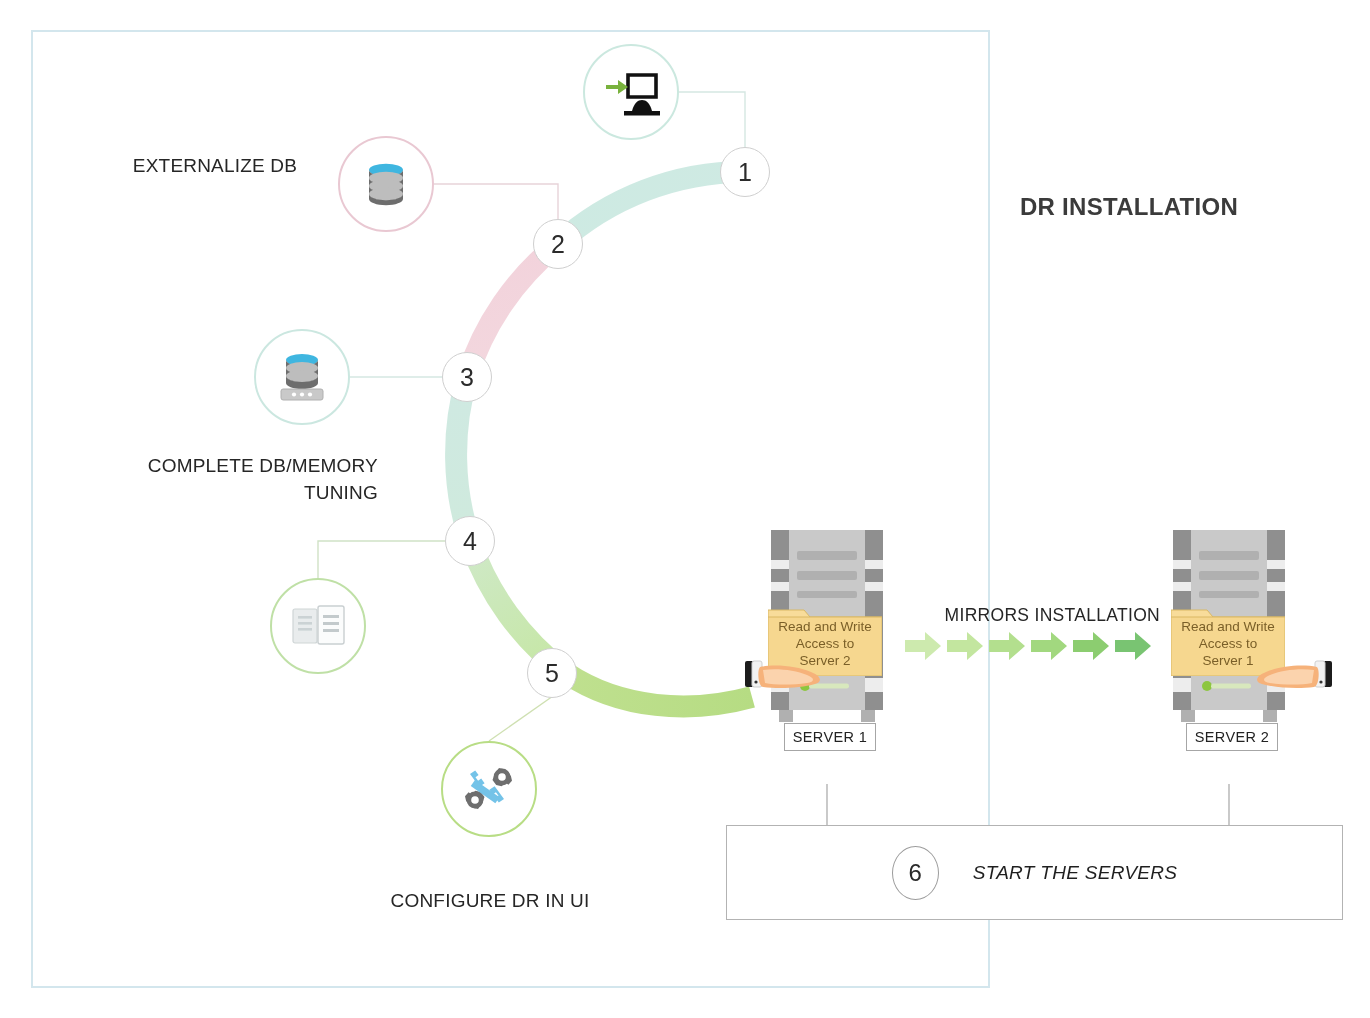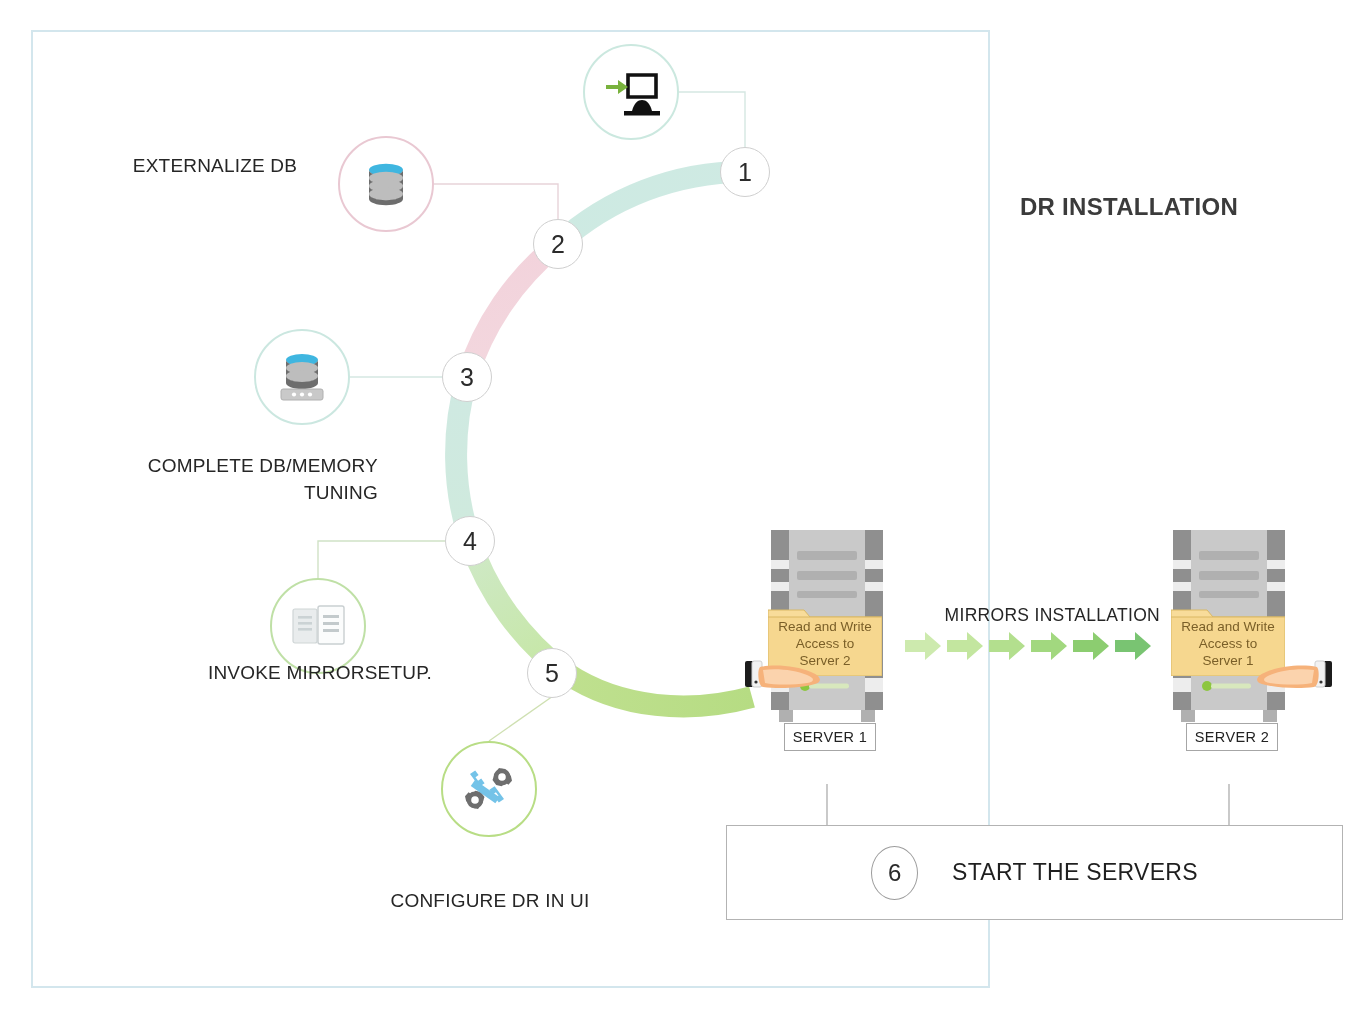--- a/index.html
+++ b/index.html
@@ -177,23 +177,24 @@
     border-radius: 50%;
     border: 1.5px solid #9c9c9c;
     background: #fff;
     display: flex;
     align-items: center;
     justify-content: center;
     font-size: 24px;
     color: #2b2b2b;
   }
   .bottombox .btext {
-    font-size: 23px;
+    font-size: 19px;
     color: #1f1f1f;
     letter-spacing: .3px;
+    font-style: italic;
   }
 </style>
 </head>
 <body>
 
 <div id="stage">
 
   <div class="frame"></div>
 
   <svg class="layer" viewBox="0 0 1370 1018" width="1370" height="1018">
@@ -341,21 +342,20 @@
         <rect x="9" y="28" width="14" height="2.6" fill="#cbd2d4"></rect>
 
         <rect x="29" y="6" width="26" height="38" rx="2" fill="#fbfcfc" stroke="#c9cfd1" stroke-width="1.4"></rect>
         <rect x="34" y="15" width="16" height="3" fill="#c3cacc"></rect>
         <rect x="34" y="22" width="16" height="3" fill="#c3cacc"></rect>
         <rect x="34" y="29" width="16" height="3" fill="#c3cacc"></rect>
       </svg>
     </span>
   </div>
   <div class="steplabel" style="left:185px;top:659px;width:270px;text-align:center;">
-    <div>INVOKE MIRRORSETUP.</div>
   </div>
   <div class="node" style="left:445px;top:516px;">
     <span>4</span>
   </div>
 
   <div class="bubble" style="left:441px;top:741px;border-color:#b8dd85;">
     <span>
       <svg width="62" height="56" viewBox="0 0 62 56">
 
         <g fill="#6e6e6e">

